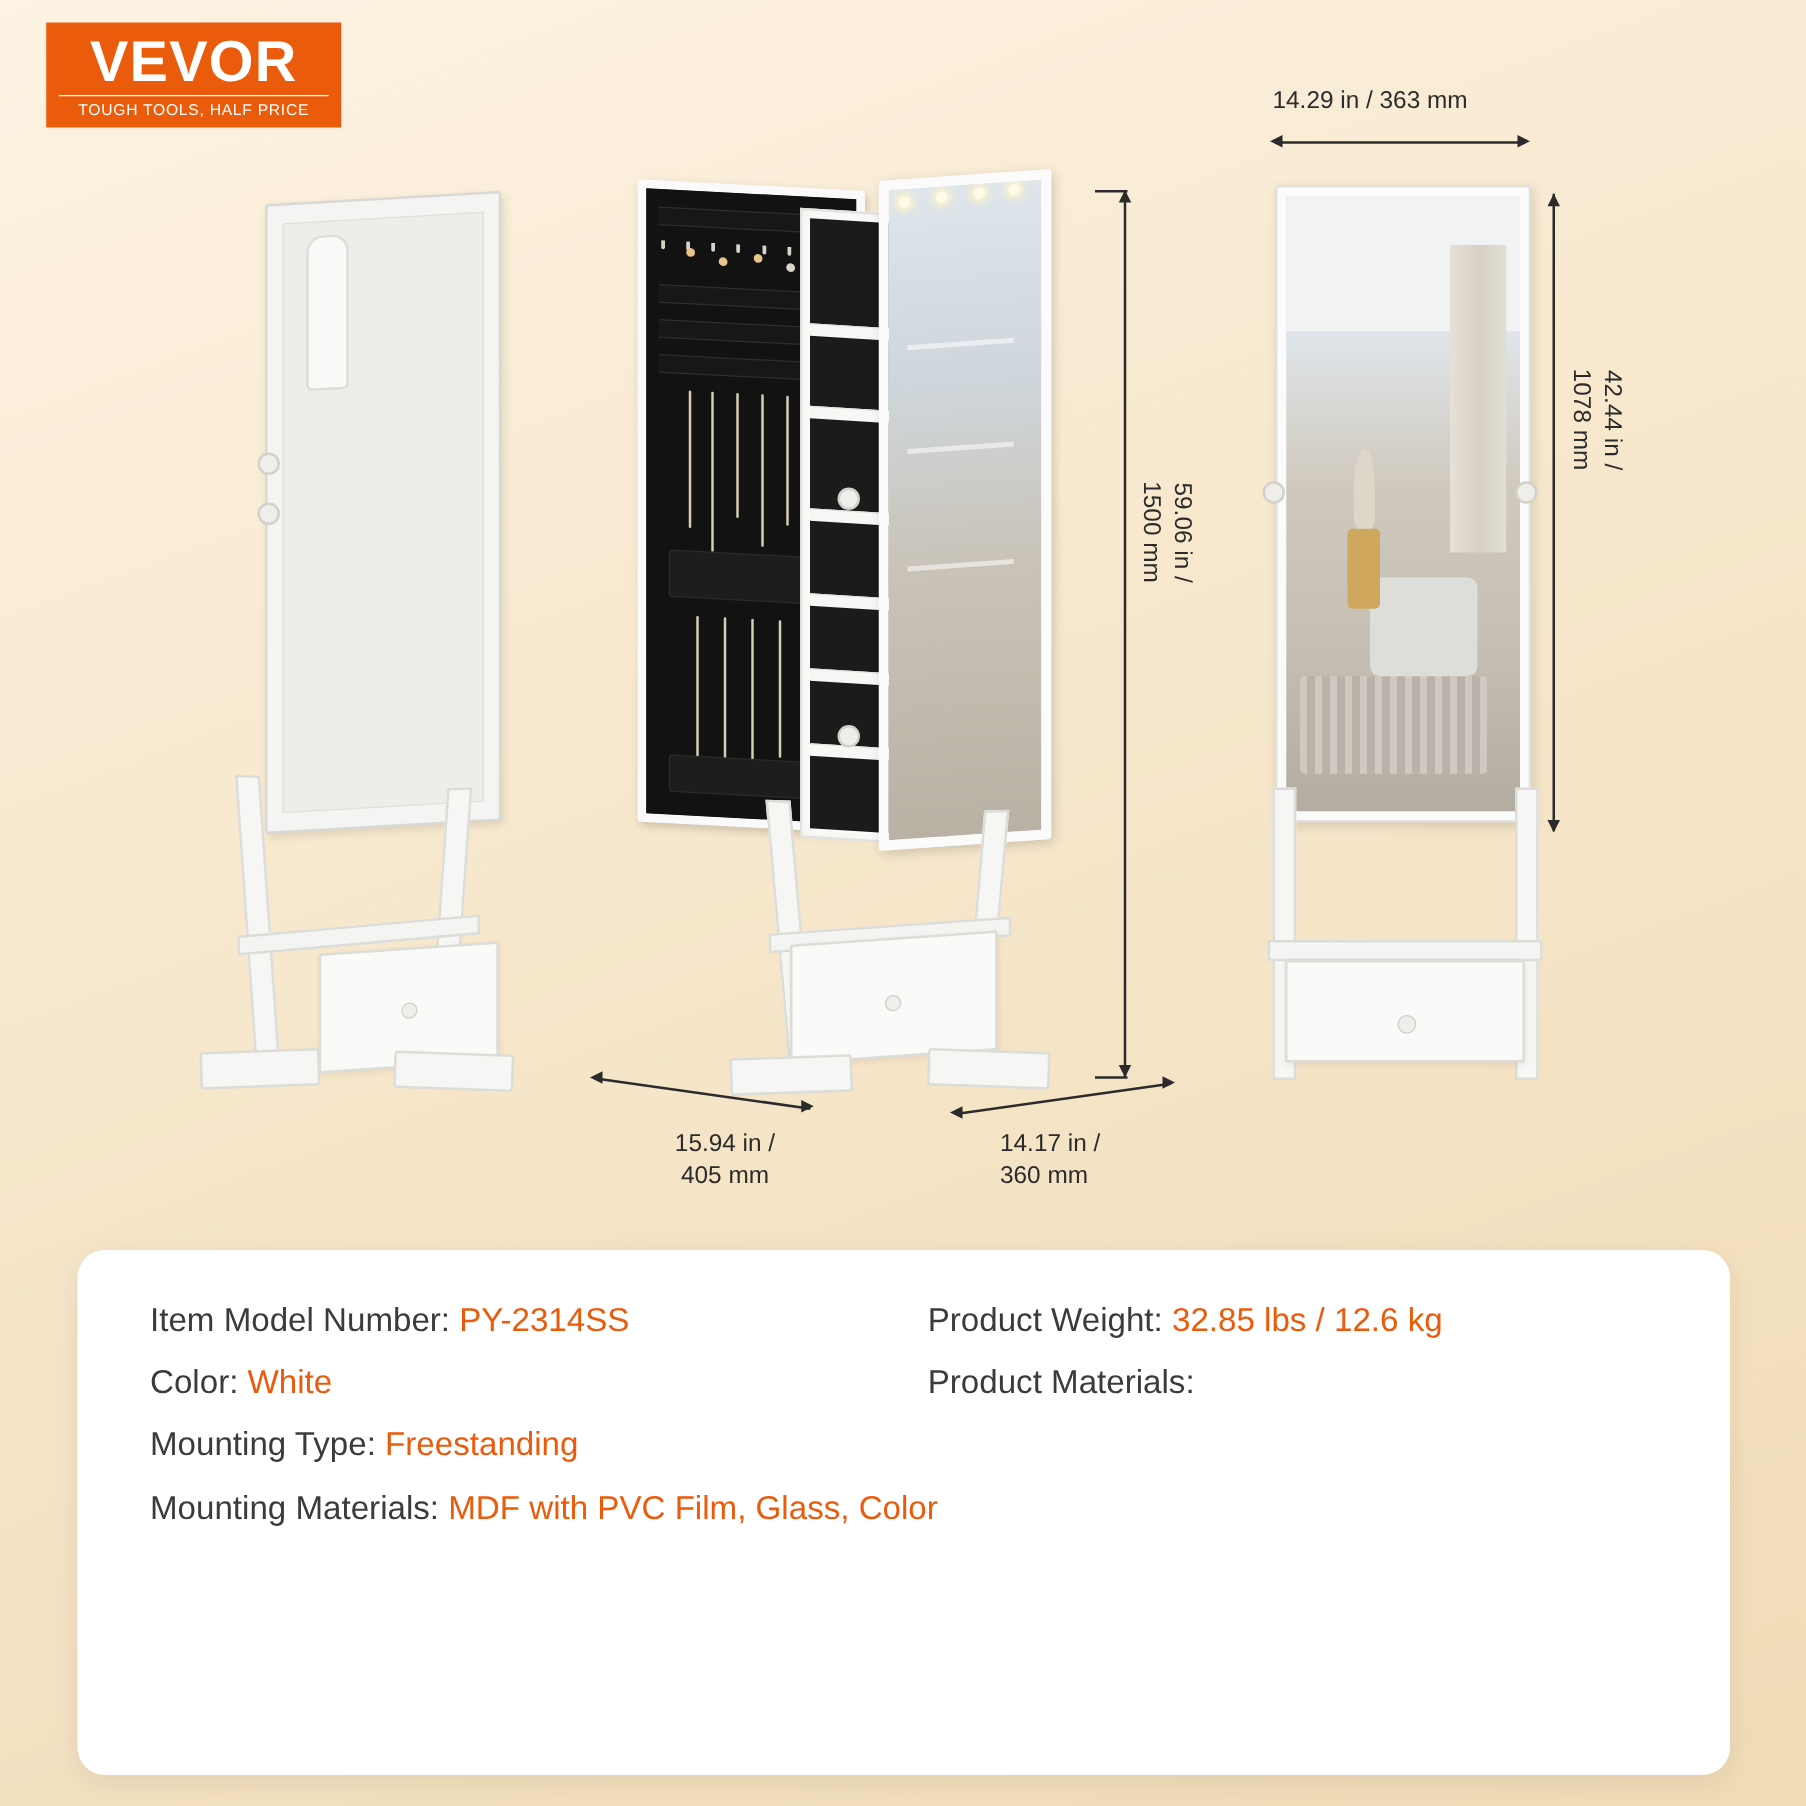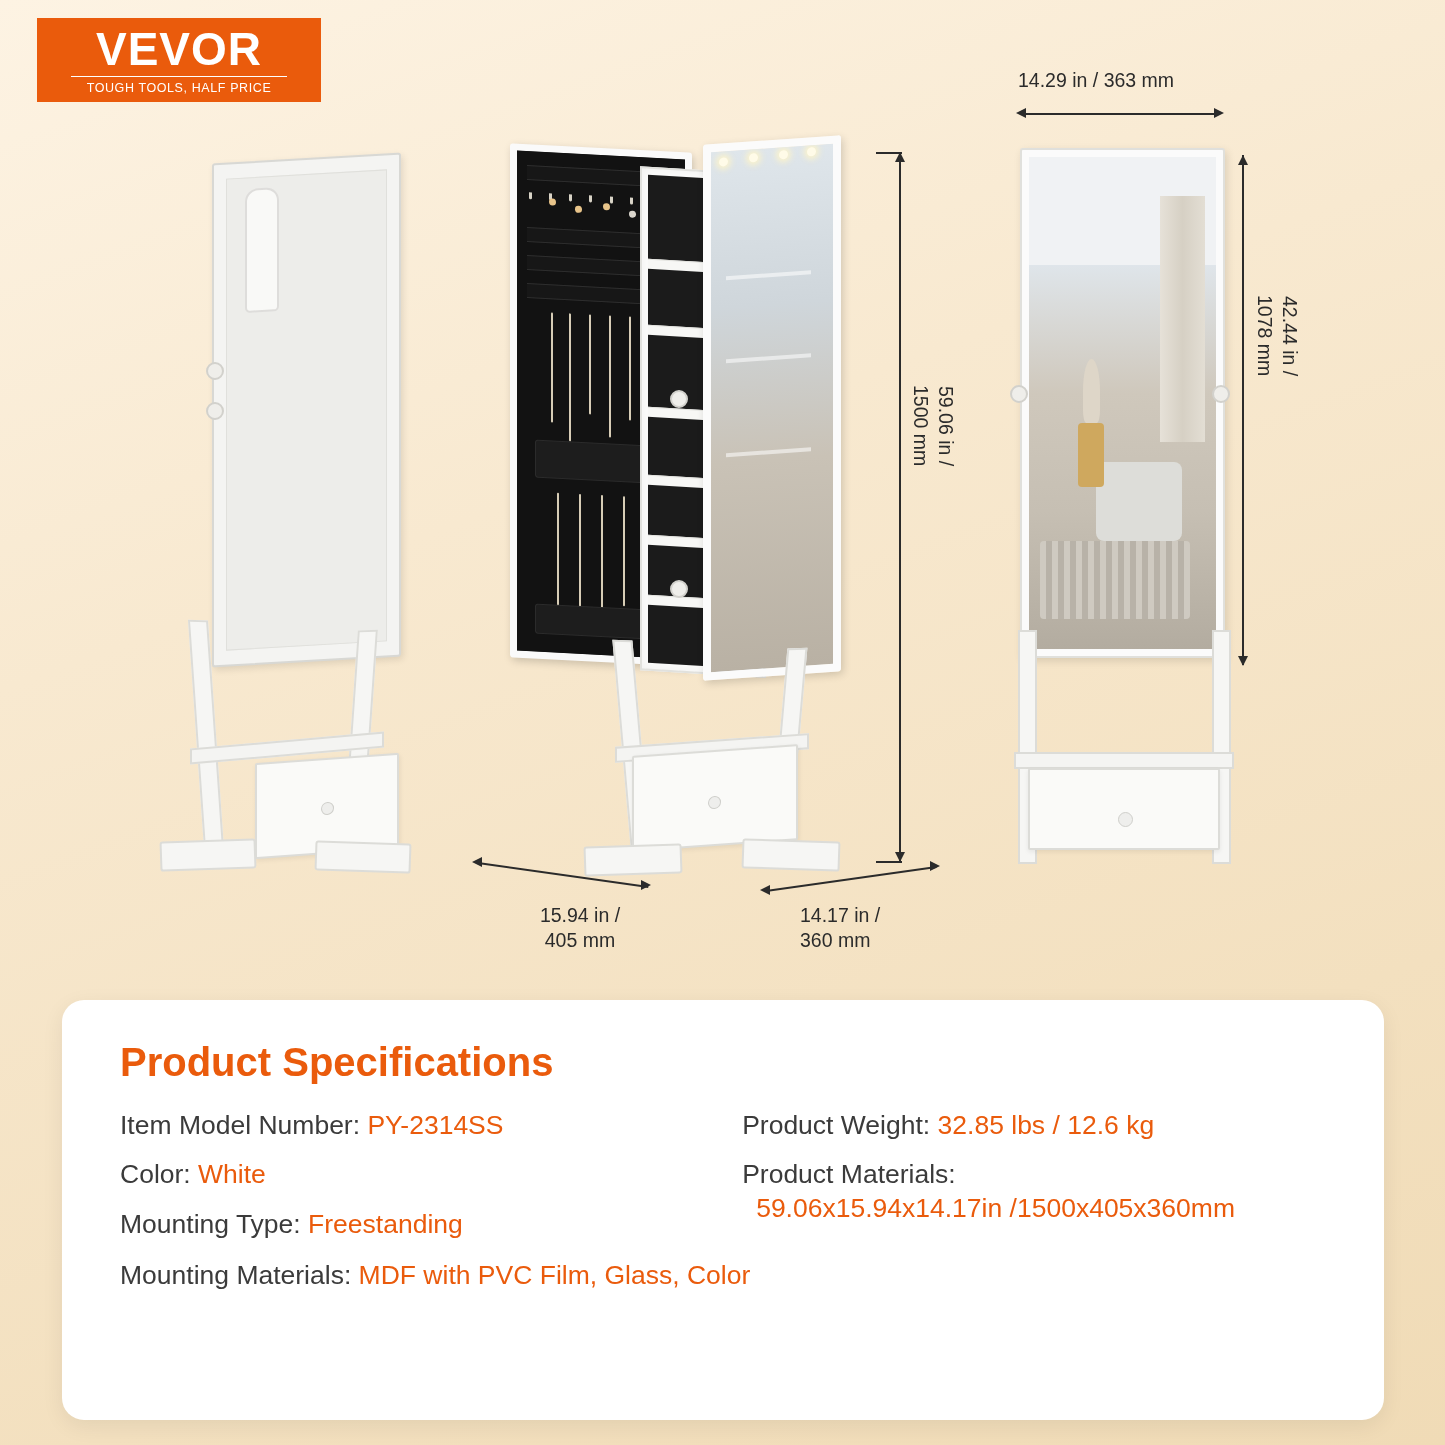--- a/index.html
+++ b/index.html
@@ -17,21 +17,21 @@
   .bg-gradient {
     position: absolute;
     inset: 0;
     background: linear-gradient(160deg, #fdf3e3 0%, #f8e9d0 35%, #f3e0bf 75%, #f0dbb6 100%);
   }
   
   .logo {
     position: absolute;
     left: 37px;
     top: 18px;
-    width: 284px;
+    width: 236px;
     height: 84px;
     background: #ea5b0c;
     display: flex;
     flex-direction: column;
     align-items: center;
     justify-content: center;
   }
   .logo-main {
     color: #ffffff;
     font-weight: bold;
@@ -481,42 +481,40 @@
 <div class="dim-label" style="left:558px; top:903px; text-align:center; width:160px; margin-left:-58px;">15.94 in /
 405 mm</div>
 
 <div class="dim-line h" style="left:766px; top:890px; width:172px; transform:rotate(-8deg); transform-origin:left center;"></div>
 <div class="arrow left" style="left:760px; top:885px;"></div>
 <div class="arrow right" style="left:930px; top:861px;"></div>
 <div class="dim-label" style="left:800px; top:903px; width:170px;">14.17 in /
 360 mm</div>
 
 <div class="spec-card">
-  <div class="spec-title">Product Specifications</div>
 
   <div class="spec-cols">
     <div class="spec-col-left">
       <div class="spec-row">
         <span>Item Model Number: </span><span class="spec-val">PY-2314SS</span>
       </div>
       <div class="spec-row">
         <span>Color: </span><span class="spec-val">White</span>
       </div>
       <div class="spec-row">
         <span>Mounting Type: </span><span class="spec-val">Freestanding</span>
       </div>
     </div>
 
     <div class="spec-col-right">
       <div class="spec-row">
         <span>Product Weight: </span><span class="spec-val">32.85 lbs / 12.6 kg</span>
       </div>
       <div class="spec-row">
         <span>Product Materials:</span>
-        <span class="spec-val-block">59.06x15.94x14.17in /1500x405x360mm</span>
       </div>
     </div>
   </div>
 
   <div class="spec-bottom">
     <div class="spec-row">
       <span>Mounting Materials: </span><span class="spec-val">MDF with PVC Film, Glass, Color</span>
     </div>
   </div>
 </div>

